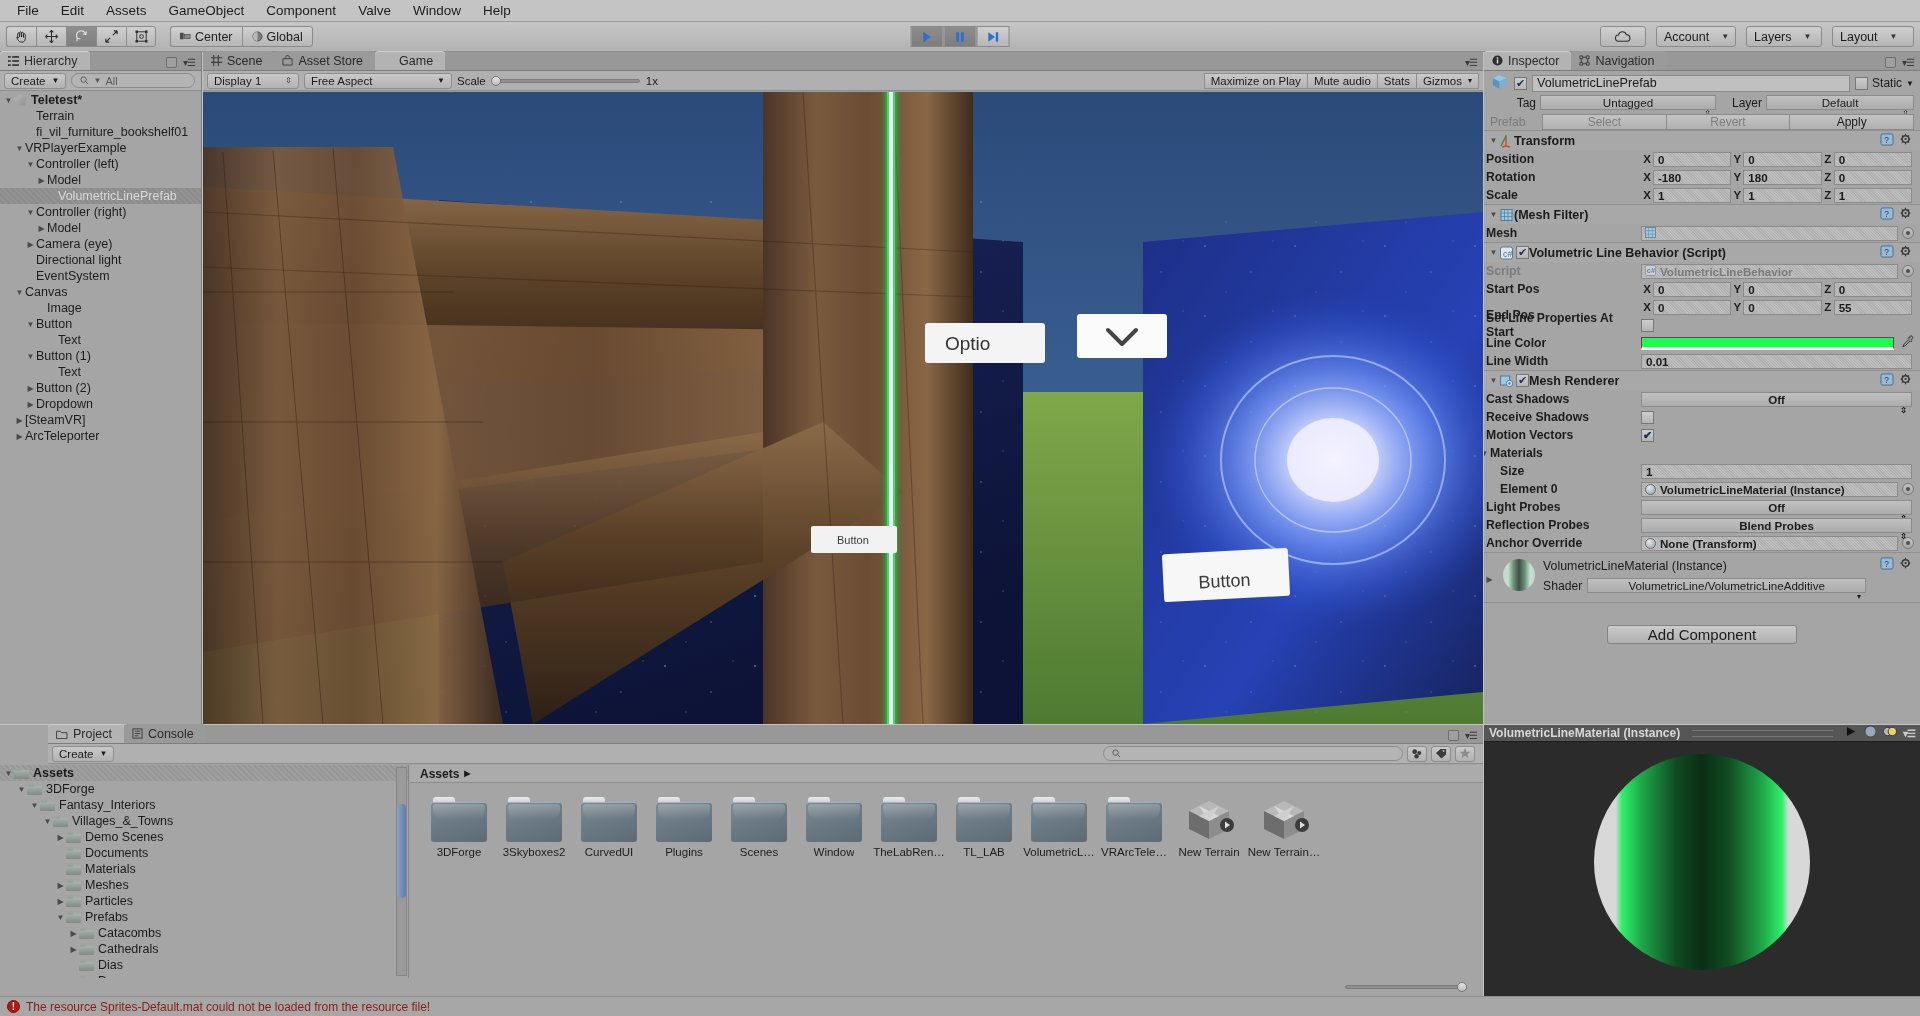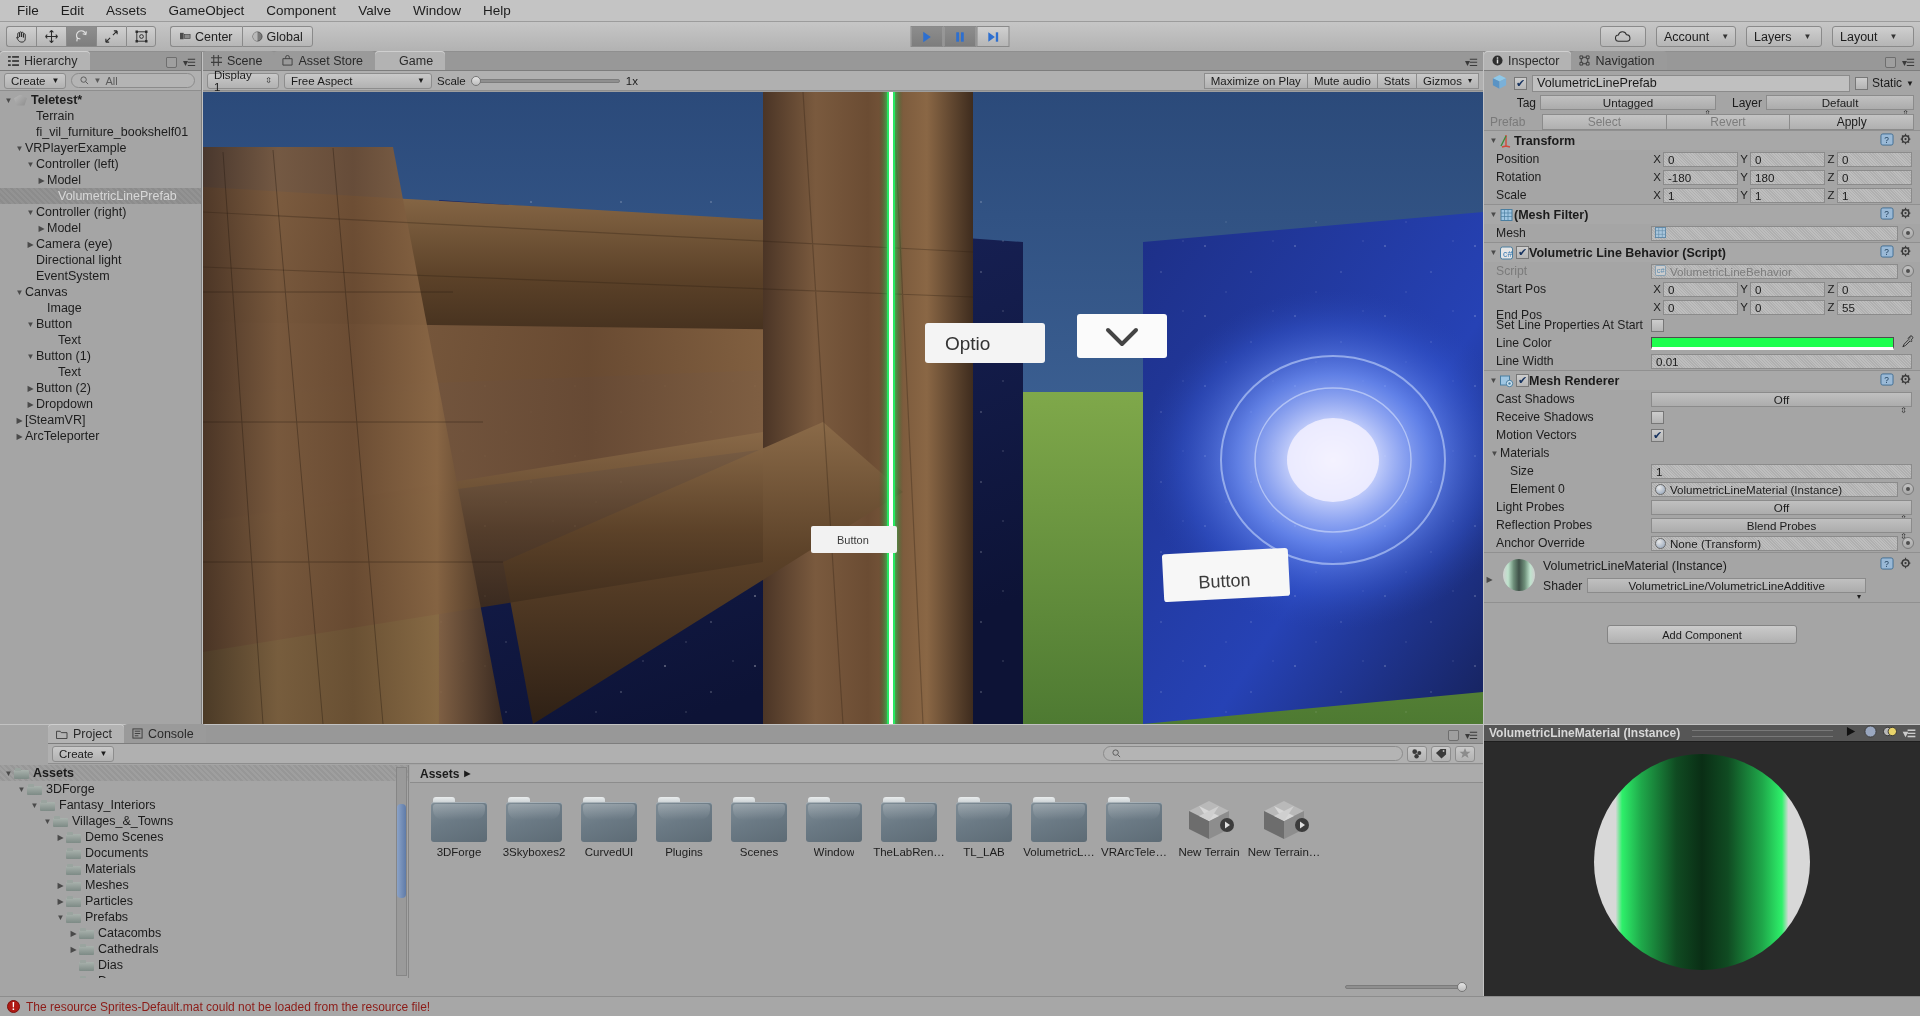--- a/index.html
+++ b/index.html
@@ -69,21 +69,21 @@
   #gameview { left:203px; top:0; width:1280px; height:672px; background:#9e9e9e; }
   #gcanvas { position:absolute; top:40px; left:0; width:1280px; height:632px; overflow:hidden; }
   #scale-slider { display:flex; align-items:center; gap:6px; font-size:11.5px; }
   .slidetrack { width:148px; height:4px; background:#8f8f8f; border:1px solid #7d7d7d; border-radius:2px; position:relative; }
   .slideknob { width:10px; height:10px; border-radius:50%; background:linear-gradient(#e4e4e4,#bdbdbd);
                border:1px solid #777; position:absolute; left:-2px; top:-4px; }
 
   
   #inspector { left:1484px; top:0; width:436px; height:672px; background:#a5a5a5; }
   #insbody { position:absolute; top:19px; left:0; right:0; bottom:0; overflow:hidden; font-size:12px; }
-  .irow { display:flex; align-items:center; height:18px; padding-left:12px; }
+  .irow { display:flex; align-items:center; height:18px; padding-left:2px;font-weight:bold; }
   .ilabel { color:#1d1d1d; font-size:12.2px; }
   .ifield { height:15px; background:#b0b0b0; border:1px solid #8b8b8b; font-size:11.6px;
             display:flex; align-items:center; padding:0 4px; color:#1a1a1a;
             background-image:repeating-linear-gradient(45deg,rgba(255,255,255,.18) 0 1px,transparent 1px 2px); }
   .vec { display:flex; align-items:center; gap:0; flex:1; }
   .vec .ax { width:12px; text-align:center; font-size:11.5px; color:#1d1d1d; }
   .vec .ifield { flex:1; }
   .chk { width:13px; height:13px; border:1px solid #777; background:linear-gradient(#cdcdcd,#b4b4b4);
          display:flex; align-items:center; justify-content:center; font-size:11px; color:#18315c; }
   .chk.on::after { content:"\2714"; font-size:11px; color:#15315e; line-height:1; }
@@ -97,21 +97,21 @@
   .objfield { height:15px; border:1px solid #8b8b8b; background:#b0b0b0; display:flex;
               align-items:center; padding:0 3px; gap:4px; font-size:11.6px;
               background-image:repeating-linear-gradient(45deg,rgba(255,255,255,.18) 0 1px,transparent 1px 2px); }
   .dot { width:11px; height:11px; border-radius:50%; border:1px solid #6b6b6b;
          background:radial-gradient(circle at 35% 30%,#e8e8e8,#8d9fb6); flex:0 0 11px; }
   .selcirc { width:12px; height:12px; border-radius:50%; border:1px solid #7a7a7a;
              background:linear-gradient(#c2c2c2,#a8a8a8); display:flex; align-items:center; justify-content:center; }
   .selcirc::after { content:""; width:4px; height:4px; border-radius:50%; background:#4e4e4e; }
   #addcomp { width:190px; height:19px; margin:22px auto 0; border:1px solid #848484; border-radius:3px;
              background:linear-gradient(#cbcbcb,#b0b0b0); display:flex; align-items:center;
-             justify-content:center; font-size:11px; }
+             justify-content:center; font-size:15px; }
 
   
   #matprev { left:1484px; top:673px; width:436px; height:271px; background:#2b2b2b; }
   #matprevhdr { height:17px; background:#565656; display:flex; align-items:center; padding:0 5px; gap:6px;
                 color:#d8d8d8; font-size:12px; font-weight:bold; border-bottom:1px solid #1e1e1e;}
   #matprevhdr .lines { flex:1; height:7px; border-top:1px solid #787878; border-bottom:1px solid #787878; margin:0 6px; }
 
   
   #project { left:0; top:673px; width:1483px; height:271px; background:#a5a5a5;padding-left:48px; }
   #ptree { position:absolute; top:40px; left:0; width:409px; bottom:18px; overflow:hidden;
@@ -415,21 +415,21 @@
         <svg width="11" height="11" viewBox="0 0 12 12">
             <path d="M6 0a6 6 0 100 12A4.6 4.6 0 016 0z" fill="#3d3d3d"></path>
           </svg>
         <span>Game</span>
       </div>
       <div class="tright">
         <span class="hamb">▾☰</span>
       </div>
     </div>
     <div class="subbar">
-      <div class="sbtn" style="width:72px">
+      <div class="sbtn" style="width:92px">
         <span>Display 1</span>
         <span class="tiny" style="margin-left:auto">⇳</span>
       </div>
       <div class="sbtn" style="width:148px">
         <span>Free Aspect</span>
         <span class="tiny" style="margin-left:auto">▼</span>
       </div>
       <div id="scale-slider">
         <span>Scale</span>
         <span class="slidetrack">

